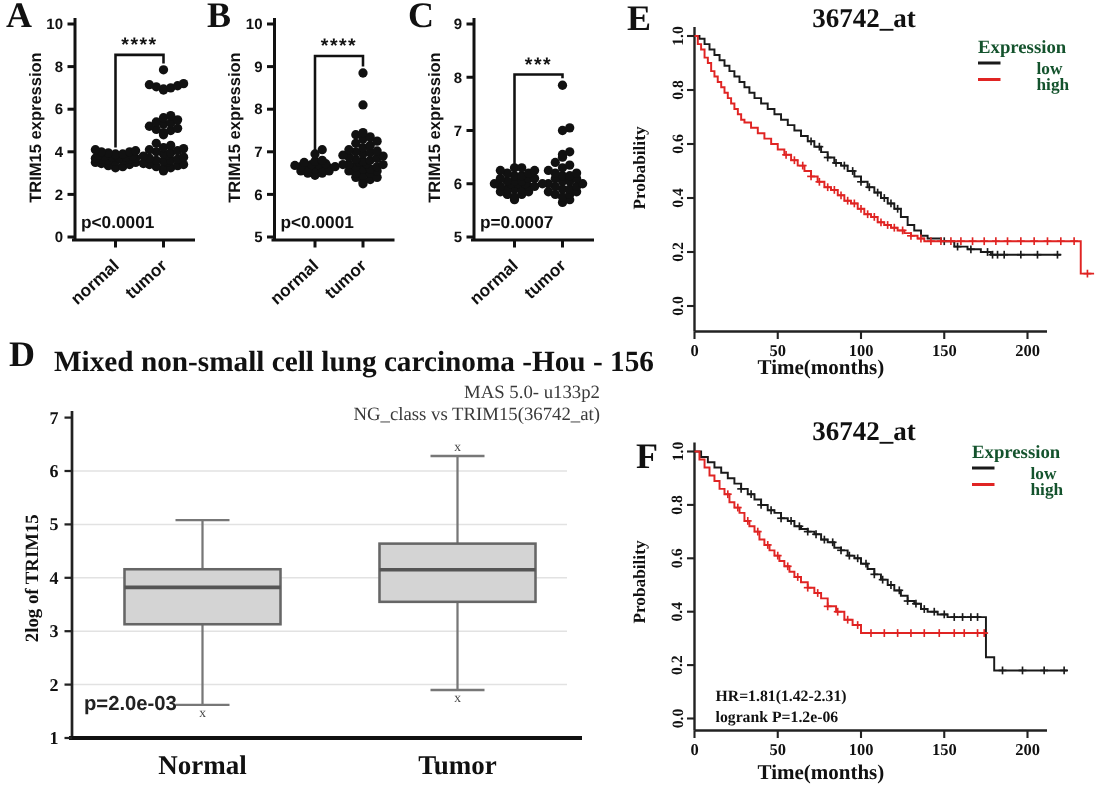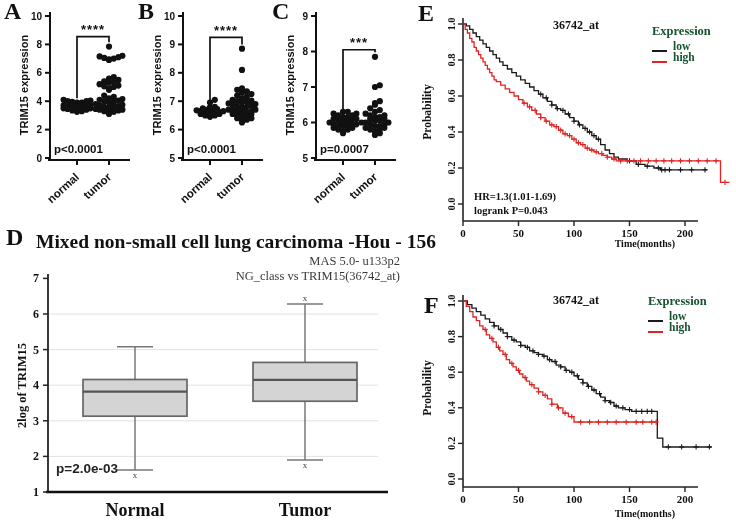--- a/index.html
+++ b/index.html
@@ -8,28 +8,28 @@
   .panel{position:absolute;}
   .plabel{position:absolute;font-family:"Liberation Serif",serif;font-weight:bold;font-size:24px;color:#111;}
   .ylab-sans{position:absolute;transform:rotate(-90deg);text-align:center;font-weight:bold;font-size:11px;color:#111;white-space:nowrap;}
   .ylab-serif{position:absolute;transform:rotate(-90deg);text-align:center;font-family:"Liberation Serif",serif;font-weight:bold;font-size:12.5px;color:#111;white-space:nowrap;}
   .pval{position:absolute;font-weight:bold;font-size:11.5px;color:#111;white-space:nowrap;}
   .dsname{position:absolute;font-weight:bold;font-size:12.5px;color:#111;text-align:center;white-space:nowrap;}
   .dtitle{position:absolute;font-family:"Liberation Serif",serif;font-weight:bold;font-size:19.5px;color:#111;text-align:center;white-space:nowrap;}
   .dsub{position:absolute;font-family:"Liberation Serif",serif;font-size:12.5px;color:#3a3a3a;text-align:right;white-space:nowrap;}
   .dpval{position:absolute;font-weight:bold;font-size:13.5px;color:#222;white-space:nowrap;}
   .dcat{position:absolute;font-family:"Liberation Serif",serif;font-weight:bold;font-size:18px;color:#111;text-align:center;}
-  .kmtitle{position:absolute;font-family:"Liberation Serif",serif;font-weight:bold;font-size:12px;color:#111;text-align:center;margin-top:16px;}
+  .kmtitle{position:absolute;font-family:"Liberation Serif",serif;font-weight:bold;font-size:18px;color:#111;text-align:center;}
   .legend{position:absolute;font-family:"Liberation Serif",serif;color:#14532d;}
   .legend-title{font-weight:bold;font-size:12.5px;margin-bottom:2px;}
-  .legend-row{display:flex;align-items:flex-end;gap:6px;height:11px;}
+  .legend-row{display:flex;align-items:flex-start;gap:24px;height:11px;}
   .legend-line{display:inline-block;width:15px;height:2px;}
   .legend-label{font-weight:bold;font-size:11.5px;line-height:11px;}
   .hrblock{position:absolute;font-family:"Liberation Serif",serif;font-weight:bold;font-size:10.5px;line-height:1.32;color:#111;white-space:nowrap;}
-  .timelab{position:absolute;font-family:"Liberation Serif",serif;font-weight:bold;font-size:10px;color:#111;text-align:right;}
+  .timelab{position:absolute;font-family:"Liberation Serif",serif;font-weight:bold;font-size:14px;color:#111;text-align:left;}
   svg{position:absolute;left:0;top:0;overflow:visible;}
 </style>
 </head>
 <body>
 
 <div id="figure">
 
   <div class="panel" style="left:0;top:0;width:133px;height:228px;">
     <svg id="svgA" width="133" height="228">
         <line x1="50" y1="12" x2="50" y2="160" stroke="#111111" stroke-width="2"></line>
@@ -505,24 +505,20 @@
         <span class="legend-line" style="background-color: rgb(26, 26, 26);"></span>
         <span class="legend-label">low</span>
       </div>
       <div class="legend-row">
         <span class="legend-line" style="background-color: rgb(224, 36, 35);"></span>
         <span class="legend-label">high</span>
       </div>
     </div>
     <div class="ylab-serif" style="left:-18px;top:106px;width:90px;font-size:11.5px;">Probability</div>
     <div class="timelab" style="left:105px;top:238px;width:170px;">Time(months)</div>
-    <div class="hrblock" style="left:74px;top:190px;">
-      <div>HR=1.3(1.01-1.69)</div>
-      <div>logrank P=0.043</div>
-    </div>
   </div>
 
   <div class="panel" style="left:400px;top:264px;width:336px;height:265px;">
     <svg id="svgF" width="336" height="265">
         <line x1="63" y1="31" x2="63" y2="223" stroke="#222" stroke-width="1.6"></line>
         <line x1="63" y1="223" x2="298" y2="223" stroke="#222" stroke-width="1.6"></line>
         <line x1="63" y1="223" x2="63" y2="228" stroke="#222" stroke-width="1.4"></line>
         <text x="63" y="239" fill="#111" text-anchor="middle" font-size="11" font-weight="bold" font-family="&quot;Liberation Serif&quot;,serif">0</text>
         <line x1="118.5" y1="223" x2="118.5" y2="228" stroke="#222" stroke-width="1.4"></line>
         <text x="118.5" y="239" fill="#111" text-anchor="middle" font-size="11" font-weight="bold" font-family="&quot;Liberation Serif&quot;,serif">50</text>
@@ -667,15 +663,19 @@
         <span class="legend-line" style="background-color: rgb(26, 26, 26);"></span>
         <span class="legend-label">low</span>
       </div>
       <div class="legend-row">
         <span class="legend-line" style="background-color: rgb(224, 36, 35);"></span>
         <span class="legend-label">high</span>
       </div>
     </div>
     <div class="ylab-serif" style="left:-18px;top:118px;width:90px;font-size:11.5px;">Probability</div>
     <div class="timelab" style="left:105px;top:244px;width:170px;">Time(months)</div>
+    <div class="hrblock" style="left:77px;top:194px;">
+      <div>HR=1.81(1.42-2.31)</div>
+      <div>logrank P=1.2e-06</div>
+    </div>
   </div>
 
 </div>
 
 </body></html>

